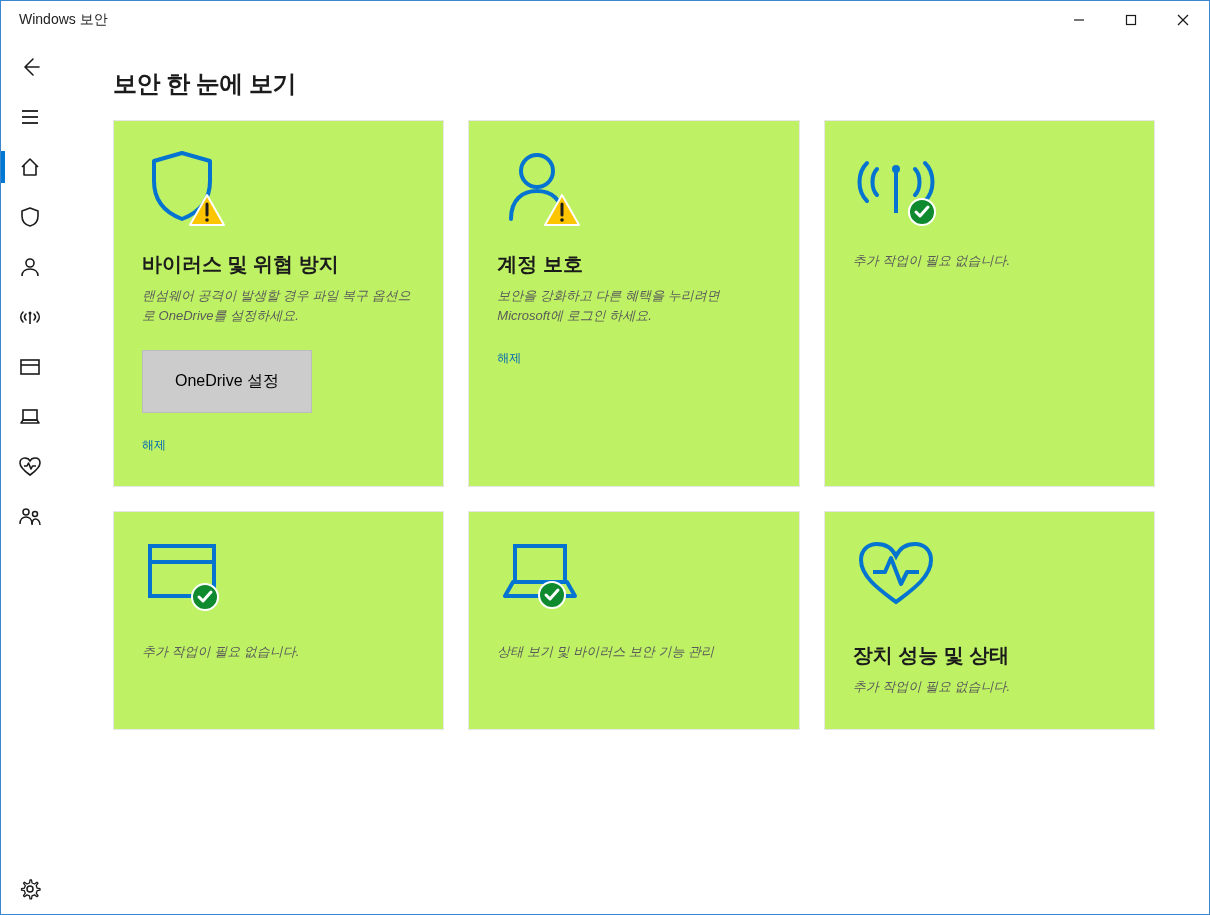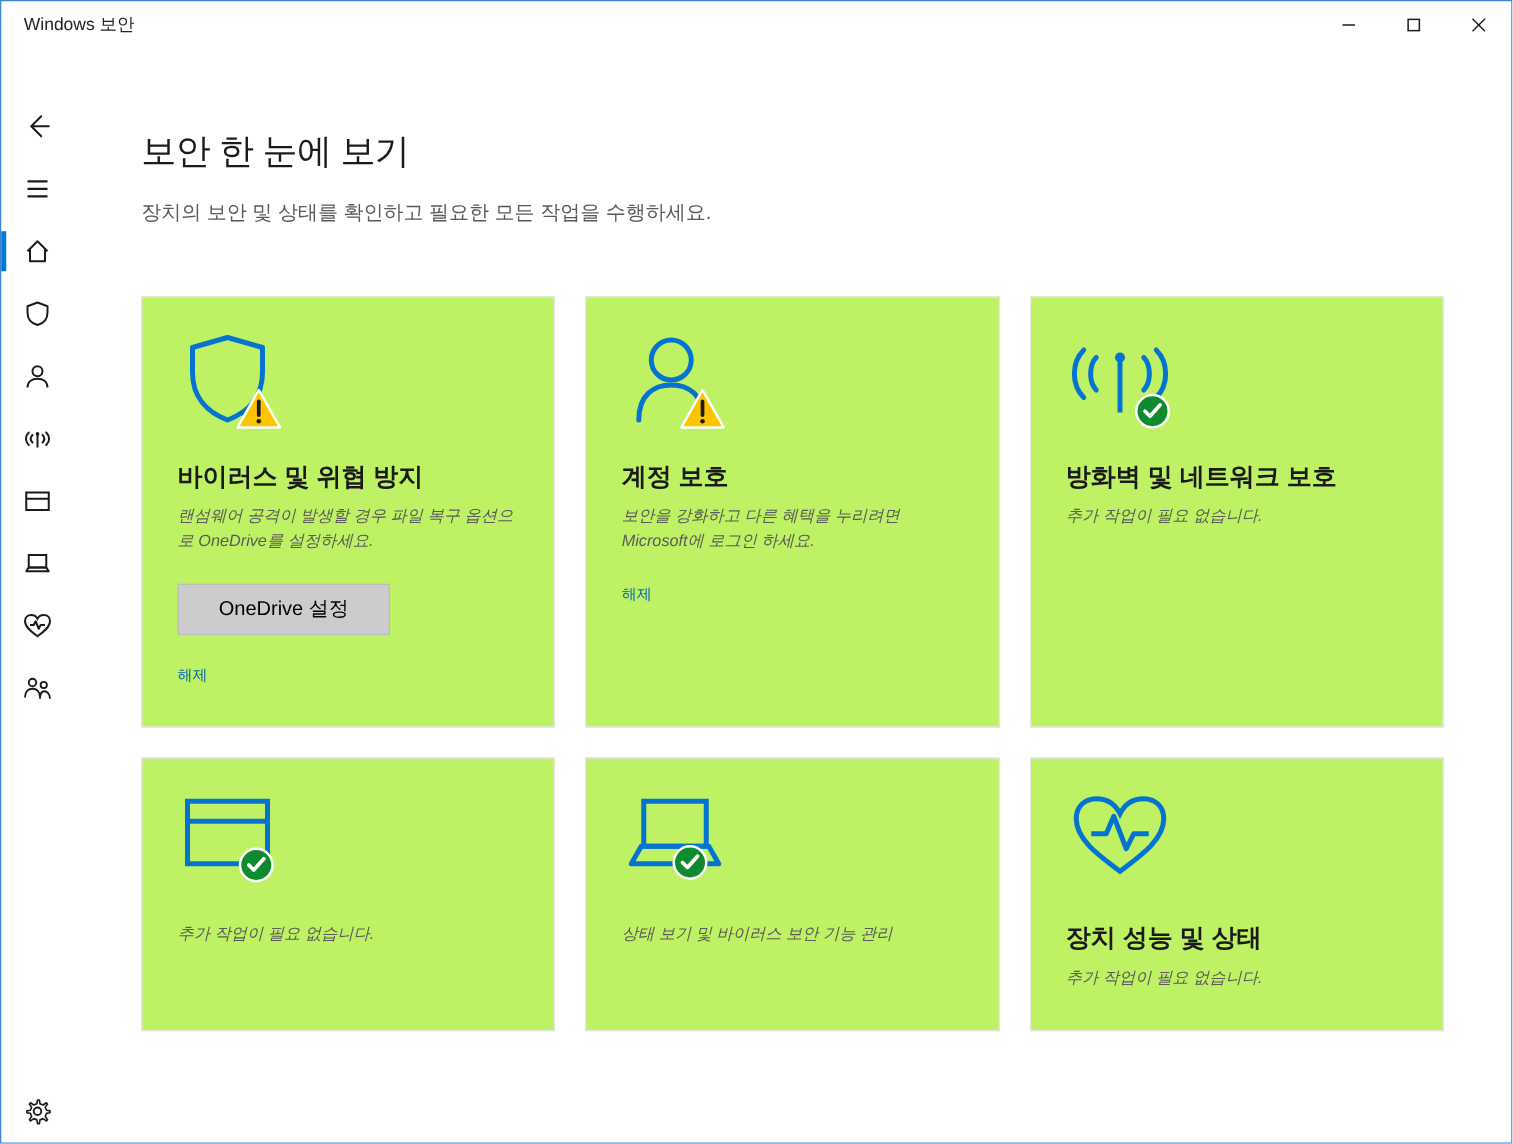--- a/index.html
+++ b/index.html
@@ -11,21 +11,20 @@
       overflow: hidden;
       color: #1b1b1b;
     }
     .window {
       width: 1210px;
       height: 915px;
       border: 1px solid #3a86d1;
       display: flex;
       flex-direction: column;
       position: relative;
-      gap: 34px;
     }
     
     .titlebar {
       height: 37px;
       display: flex;
       align-items: center;
       padding-left: 18px;
       font-size: 14px;
       color: #222;
     }
@@ -83,22 +82,22 @@
     .content {
       position: absolute;
       inset: 0;
       overflow-y: scroll;
       padding: 30px 54px 40px 54px;
     }
     .content::-webkit-scrollbar { width: 8px; }
     .content::-webkit-scrollbar-thumb { background: #b8b8b8; }
     .content::-webkit-scrollbar-track { background: transparent; }
     .page-title {
-      font-size: 28px;
-      font-weight: 400;
+      font-size: 24px;
+      font-weight: 700;
       margin-bottom: 20px;
       letter-spacing: -0.5px;
     }
     .page-subtitle {
       font-size: 16px;
       color: #5a5a5a;
       margin-bottom: 56px;
     }
     
     .tiles {
@@ -128,21 +127,21 @@
       font-size: 13px;
       color: #5a5a5a;
       line-height: 1.55;
       font-style: italic;
     }
     .tile-btn {
       display: inline-block;
       margin-top: 24px;
       background: #cccccc;
       border: 1px solid #bcbcbc;
-      padding: 9px 28px;
+      padding: 20px 28px;
       font-size: 16px;
       font-family: inherit;
       cursor: default;
       min-width: 170px;
       text-align: center;
     }
     .tile-link {
       display: block;
       margin-top: 24px;
       color: #0066b4;
@@ -266,21 +265,20 @@
           <path d="M11 2 L12.5 2 L13 5 L15.5 6 L18 4.2 L19 5.2 L17.2 7.7 L18.2 10.2 L21 10.7 L21 12.2 L18.2 12.7 L17.2 15.2 L19 17.7 L18 18.7 L15.5 16.9 L13 17.9 L12.5 20.9 L11 20.9 L10.5 17.9 L8 16.9 L5.5 18.7 L4.5 17.7 L6.3 15.2 L5.3 12.7 L2.5 12.2 L2.5 10.7 L5.3 10.2 L6.3 7.7 L4.5 5.2 L5.5 4.2 L8 6 L10.5 5 Z" fill="none" stroke="#1b1b1b" stroke-width="1.3" stroke-linejoin="round"></path>
         </svg>
       </div>
 
     </div>
 
     <div class="content-wrap">
       <div class="content">
 
         <h1 class="page-title">보안 한 눈에 보기</h1>
-        <p class="page-subtitle">장치의 보안 및 상태를 확인하고 필요한 모든 작업을 수행하세요.</p>
 
         <div class="tiles">
 
           <div class="tile">
             <div class="tile-icon">
               <div class="icon80">
                 <svg width="80" height="74" viewBox="0 0 80 74">
                   <path d="M40 4 L68 12 V32 C68 52 56 64 40 70 C24 64 12 52 12 32 V12 Z" fill="none" stroke="#0574d0" stroke-width="4" stroke-linejoin="round"></path>
                 </svg>
                 <svg class="badge" width="38" height="34" viewBox="0 0 38 34">
@@ -322,21 +320,20 @@
                   <path d="M14 14 C4 24 4 42 14 52 M24 20 C18 26 18 40 24 46 M72 14 C82 24 82 42 72 52 M62 20 C68 26 68 40 62 46" fill="none" stroke="#0574d0" stroke-width="4" stroke-linecap="round"></path>
                   <line x1="43" y1="20" x2="43" y2="64" stroke="#0574d0" stroke-width="4"></line>
                   <circle cx="43" cy="20" r="4" fill="#0574d0"></circle>
                 </svg>
                 <svg class="badge" width="30" height="30" viewBox="0 0 30 30">
                   <circle cx="15" cy="15" r="13" fill="#108a2e" stroke="#fff" stroke-width="2"></circle>
                   <path d="M9 15 L13 19 L21 10" fill="none" stroke="#fff" stroke-width="3" stroke-linecap="round" stroke-linejoin="round"></path>
                 </svg>
               </div>
             </div>
-            <div class="tile-title">방화벽 및 네트워크 보호</div>
             <div class="tile-desc">추가 작업이 필요 없습니다.</div>
           </div>
 
           <div class="tile">
             <div class="tile-icon">
               <div class="icon80">
                 <svg width="80" height="66" viewBox="0 0 80 66">
                   <rect x="8" y="6" width="64" height="50" fill="none" stroke="#0574d0" stroke-width="4"></rect>
                   <line x1="8" y1="22" x2="72" y2="22" stroke="#0574d0" stroke-width="4"></line>
                 </svg>

